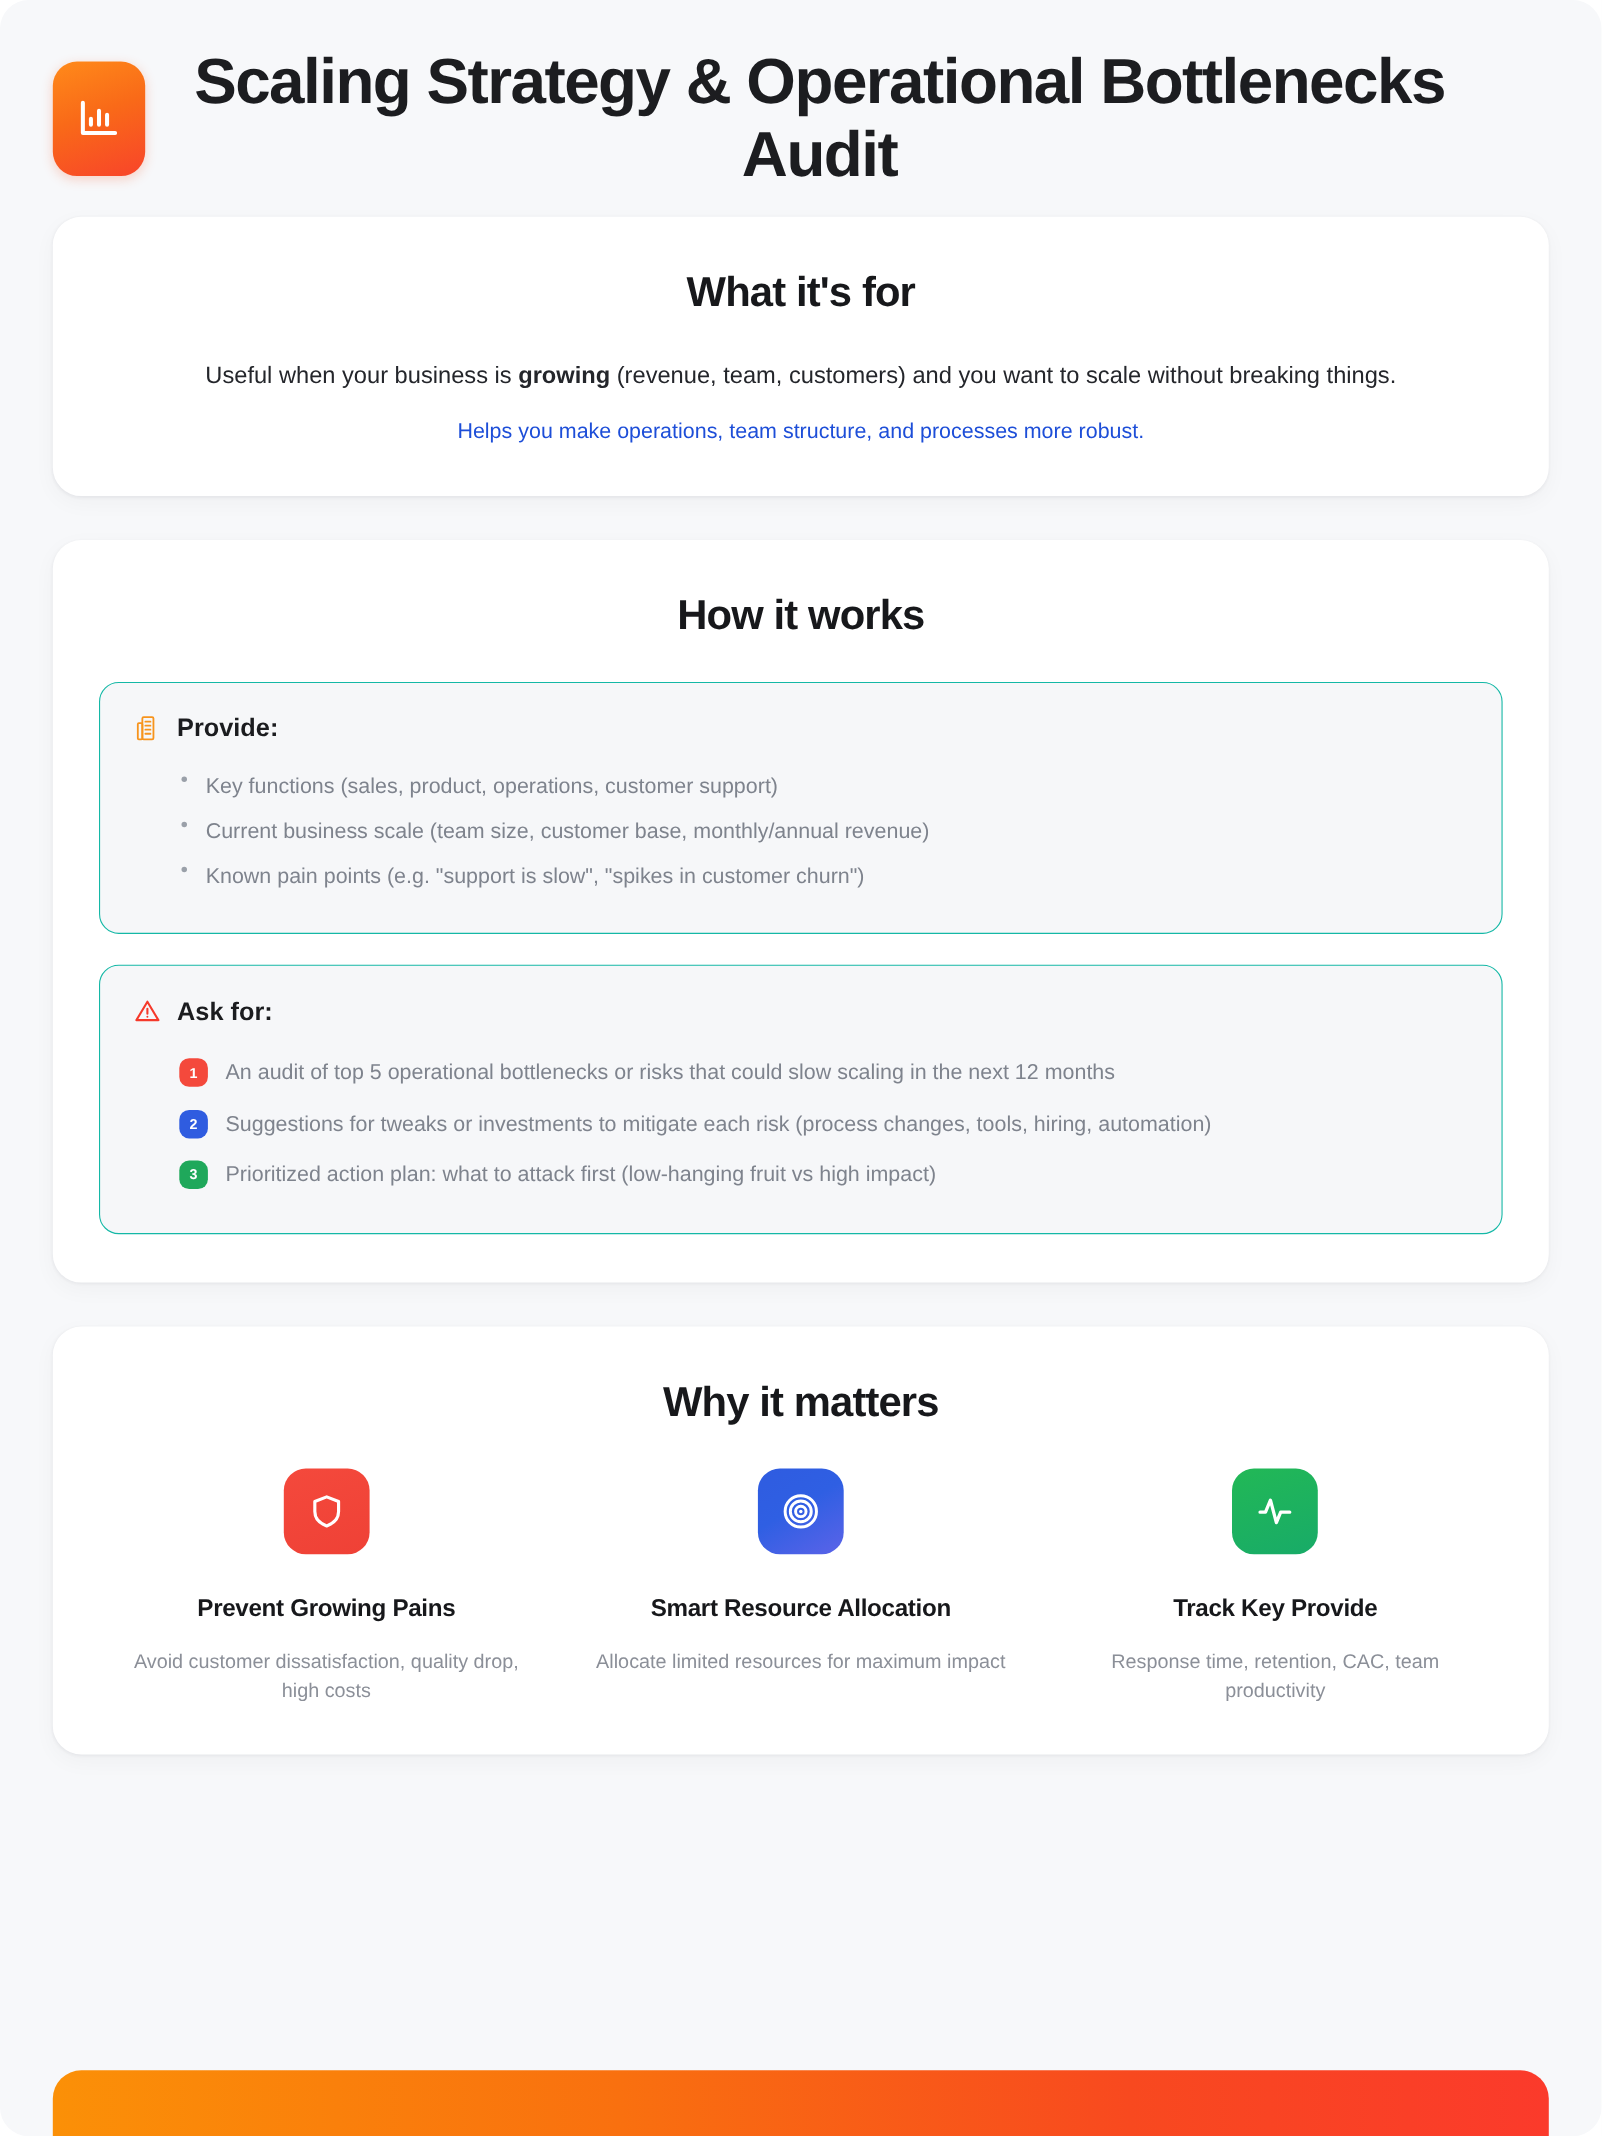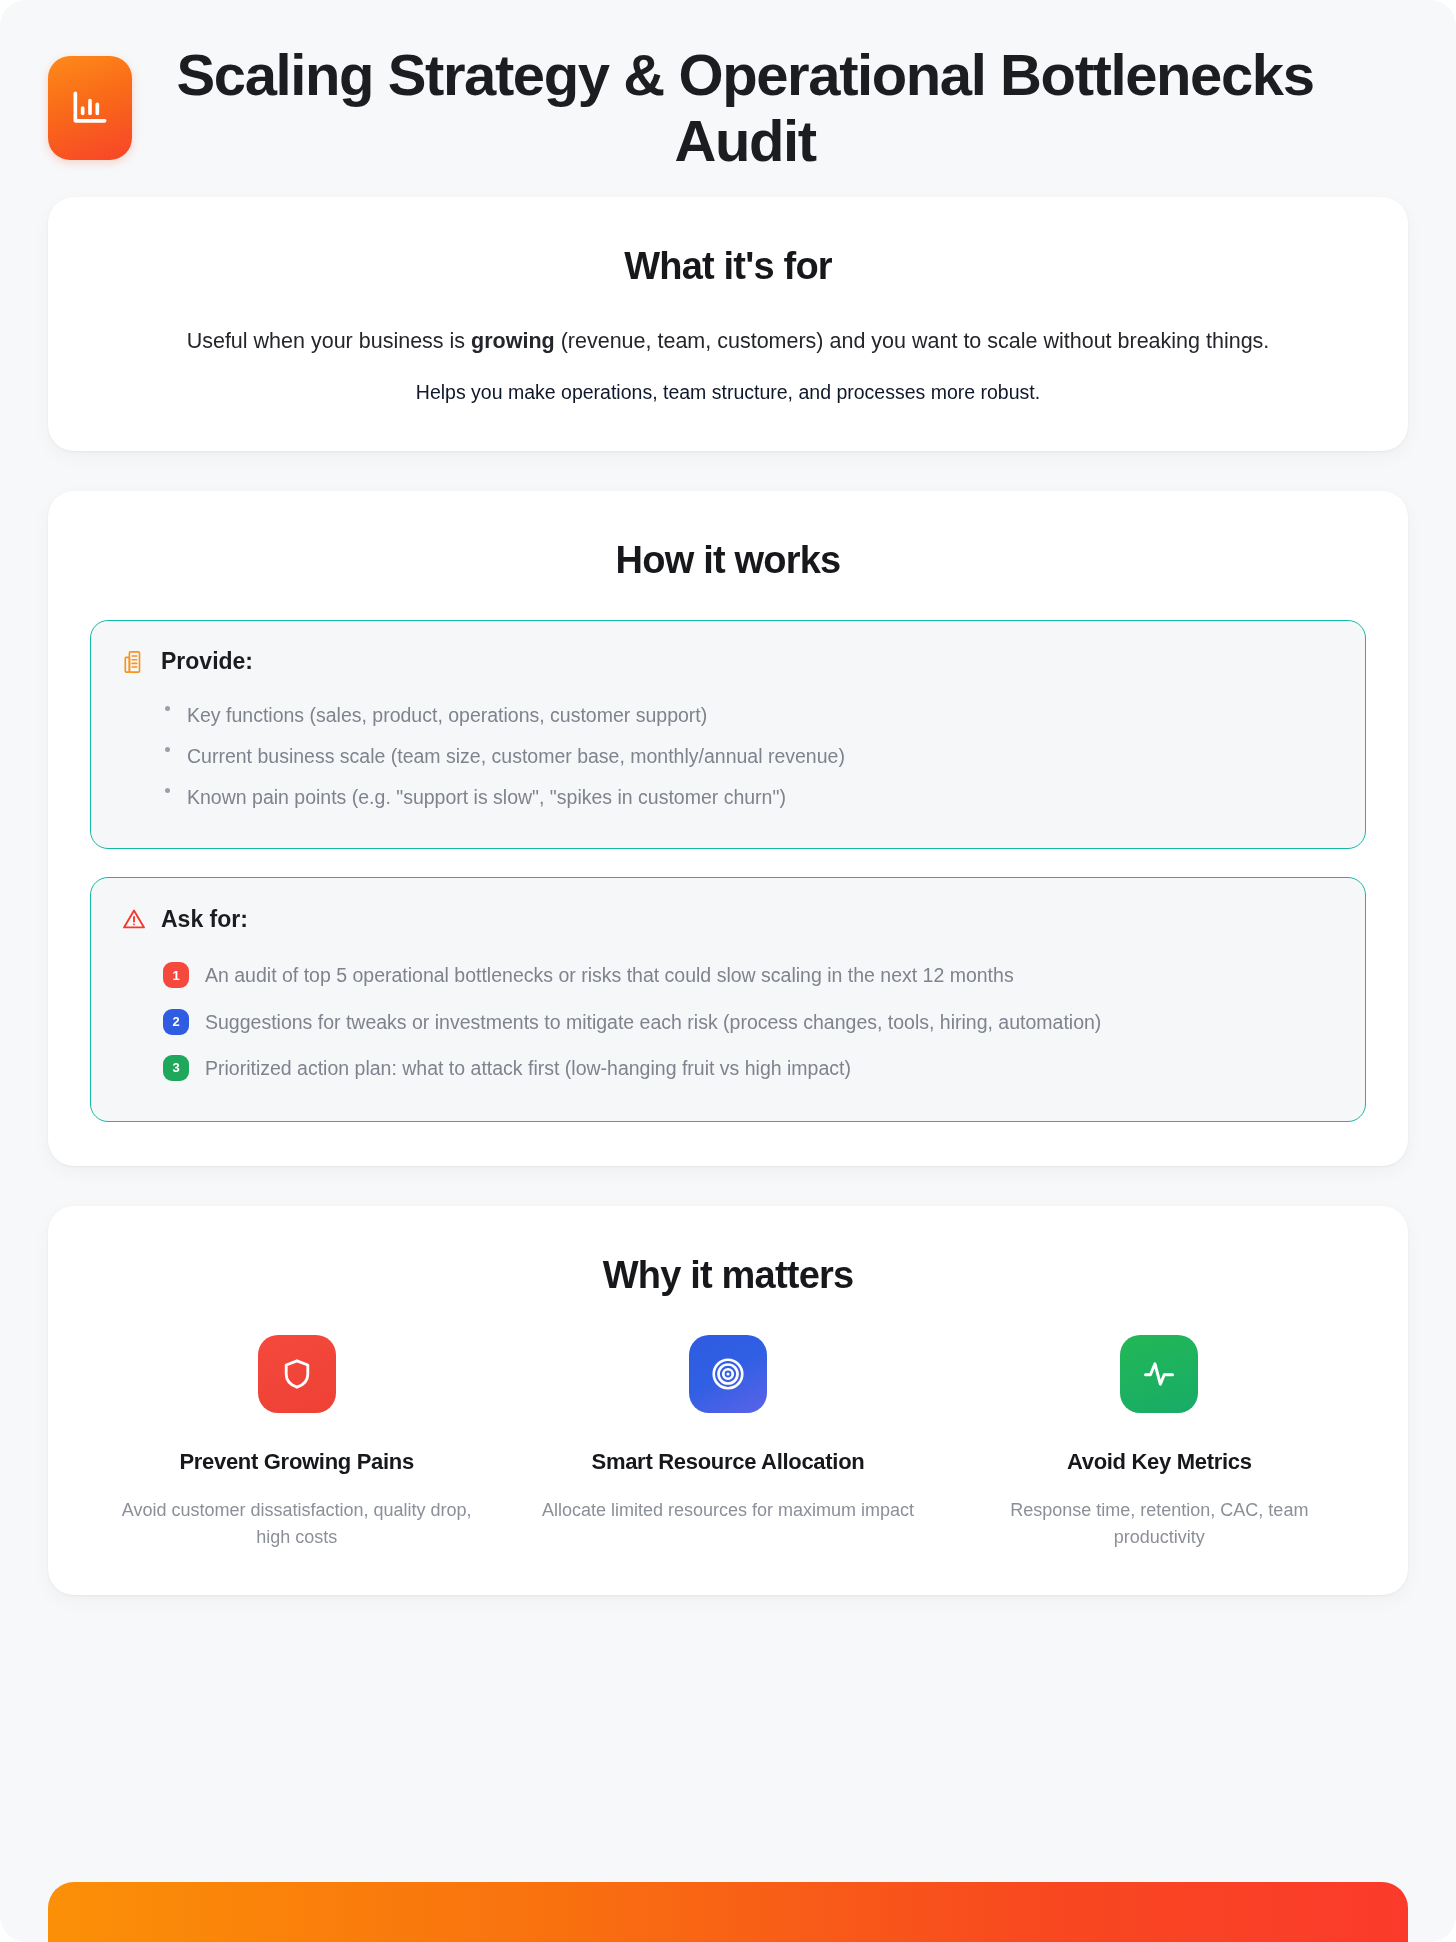--- a/index.html
+++ b/index.html
@@ -76,21 +76,21 @@
     font-size: 21.5px;
     color: #24262b;
     line-height: 1.45;
     margin-bottom: 21px;
   }
   .lead b { font-weight: 700; }
 
   .sub {
     text-align: center;
     font-size: 19.5px;
-    color: #0f172a;
+    color: #1d4ed8;
     line-height: 1.45;
   }
 
   
   .panel {
     background: #f6f7f9;
     border: 1px solid #14b8a6;
     border-radius: 18px;
     padding: 26px 30px 30px 30px;
     margin-bottom: 28px;
@@ -303,21 +303,21 @@
         <div class="why-name">Smart Resource Allocation</div>
         <div class="why-desc">Allocate limited resources for maximum impact</div>
       </div>
 
       <div class="why-item">
         <div class="why-icon green">
           <svg width="36" height="36" viewBox="0 0 24 24" fill="none" stroke="#ffffff" stroke-width="2" stroke-linecap="round" stroke-linejoin="round">
             <path d="M3 12.5h3.3l3-7.3 3.6 13.6 2.6-6.3H21"></path>
           </svg>
         </div>
-        <div class="why-name">Avoid Key Metrics</div>
+        <div class="why-name">Track Key Provide</div>
         <div class="why-desc">Response time, retention, CAC, team productivity</div>
       </div>
 
     </div>
   </section>
 
   <div class="bottom-band"></div>
 </div>
 
 </body></html>

